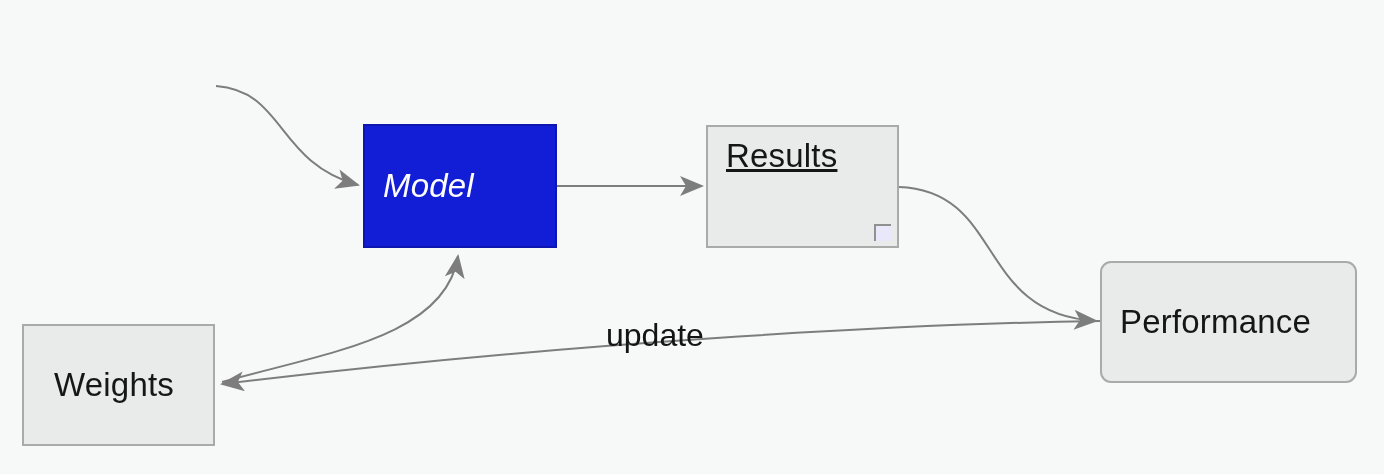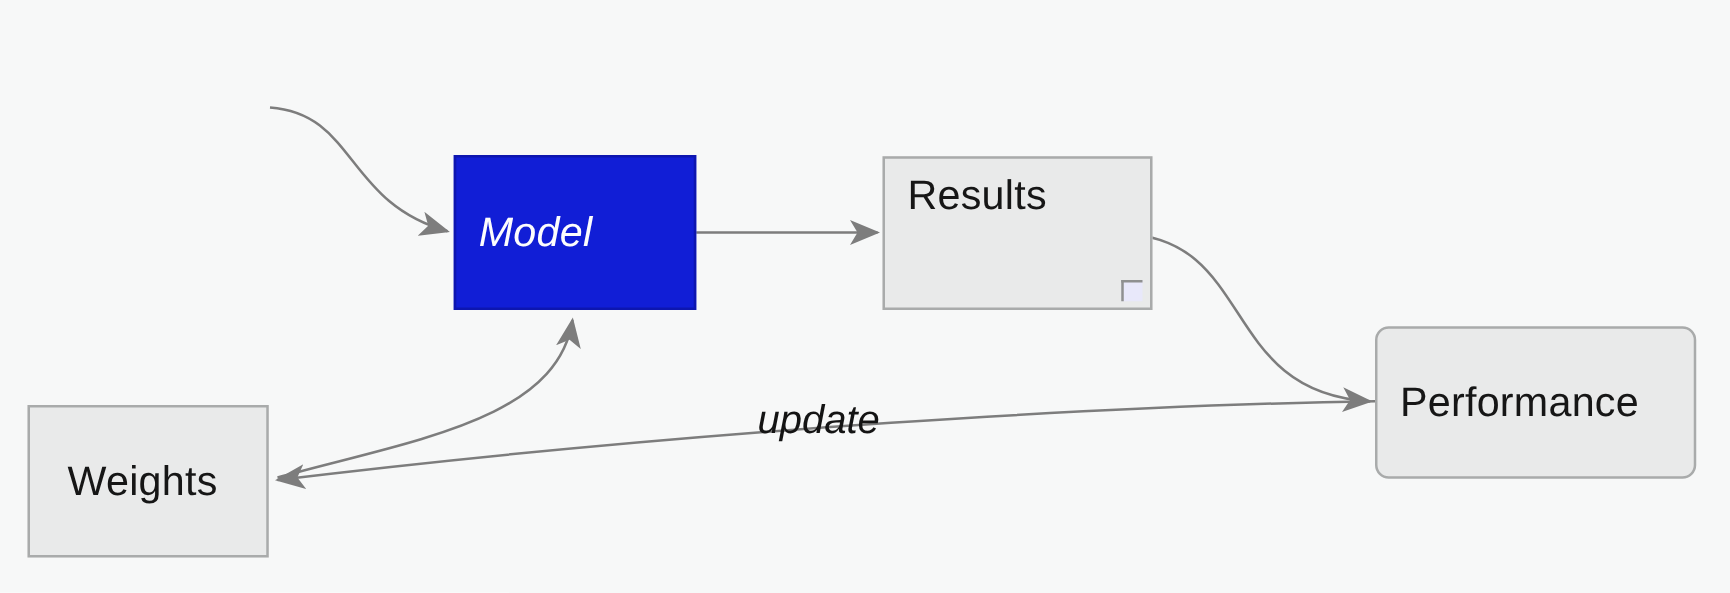--- a/index.html
+++ b/index.html
@@ -57,21 +57,20 @@
     border-top: 2px solid #8f9090;
     border-left: 2px solid #8f9090;
   }
   .edge-label {
     position: absolute;
     left: 606px;
     top: 317px;
     font-size: 32px;
     color: #141414;
     white-space: nowrap;
-    font-style: italic;
   }
 </style>
 </head>
 <body>
 
 <div id="canvas">
 
   <svg id="edges-layer" viewBox="0 0 1384 474" xmlns="http://www.w3.org/2000/svg">
     <defs>
       <marker id="arrowhead" viewBox="0 0 12 10" refX="11" refY="5" markerWidth="24" markerHeight="20" markerUnits="userSpaceOnUse" orient="auto">
@@ -83,21 +82,21 @@
     <path class="edge" marker-end="url(#arrowhead)" d="M 899 187 C 1005 191 975 314 1096 321"></path>
     <path class="edge" marker-end="url(#arrowhead)" d="M 1100 321 C 900 324 560 343 222 384"></path>
     <path class="edge" marker-end="url(#arrowhead)" d="M 222 382 C 330 352 446 336 458 256"></path>
   </svg>
 
 
   <div class="node accent" style="left:363px; top:124px; width:194px; height:124px;font-style:italic;">
     <span>Model</span>
   </div>
 
-  <div class="node top-label" style="left:706px; top:125px; width:216px; height:123px;">
+  <div class="node top-label" style="left:706px; top:125px; width:193px; height:123px;text-decoration:underline;">
     <span>Results</span>
     <span class="corner-mark"></span>
   </div>
 
   <div class="node" style="left:1100px; top:261px; width:257px; height:122px;border-radius:11px;">
     <span>Performance</span>
   </div>
 
   <div class="node" style="left:22px; top:324px; width:193px; height:122px;padding-left:30px;">
     <span>Weights</span>

